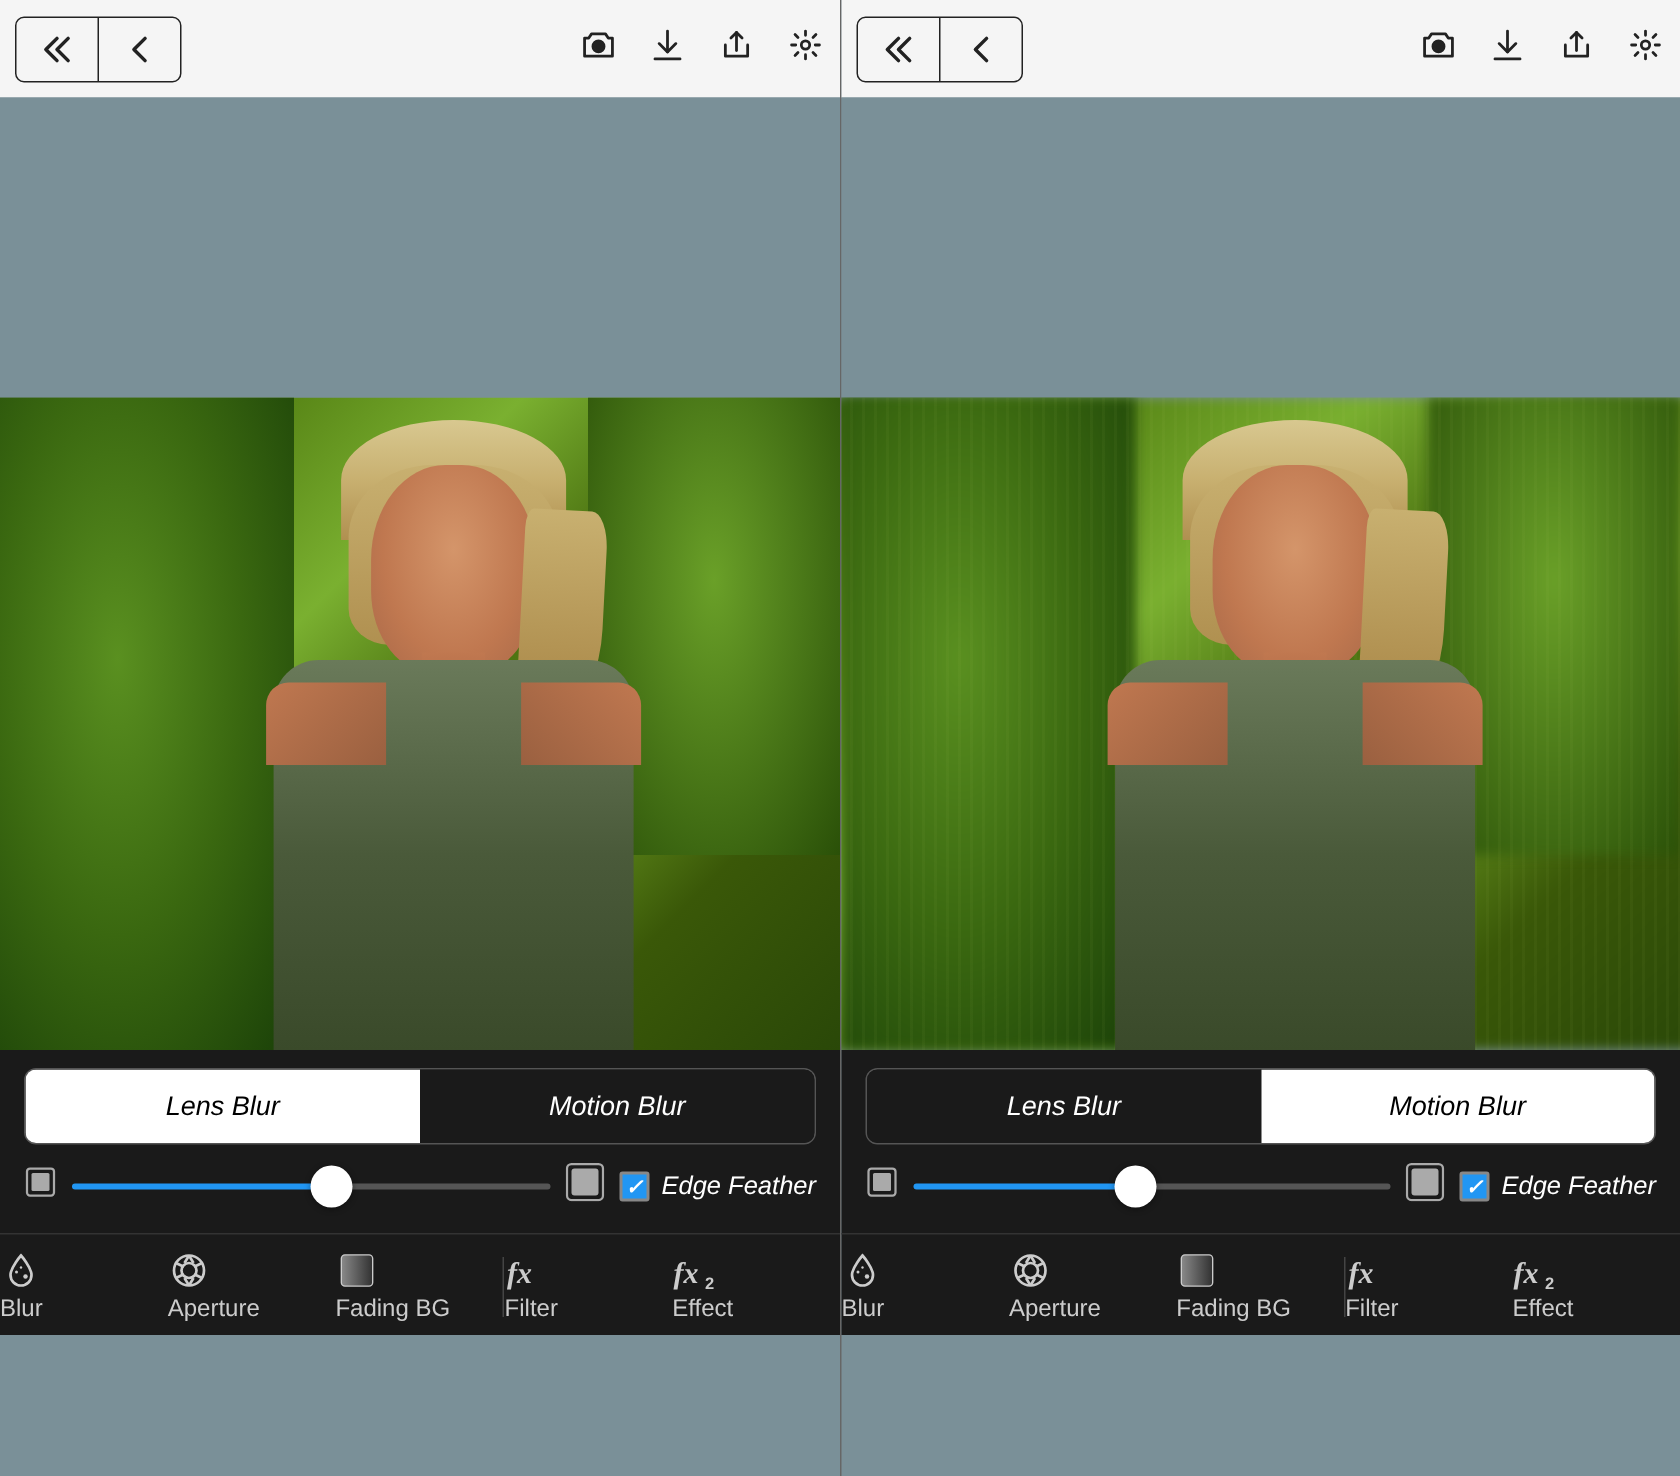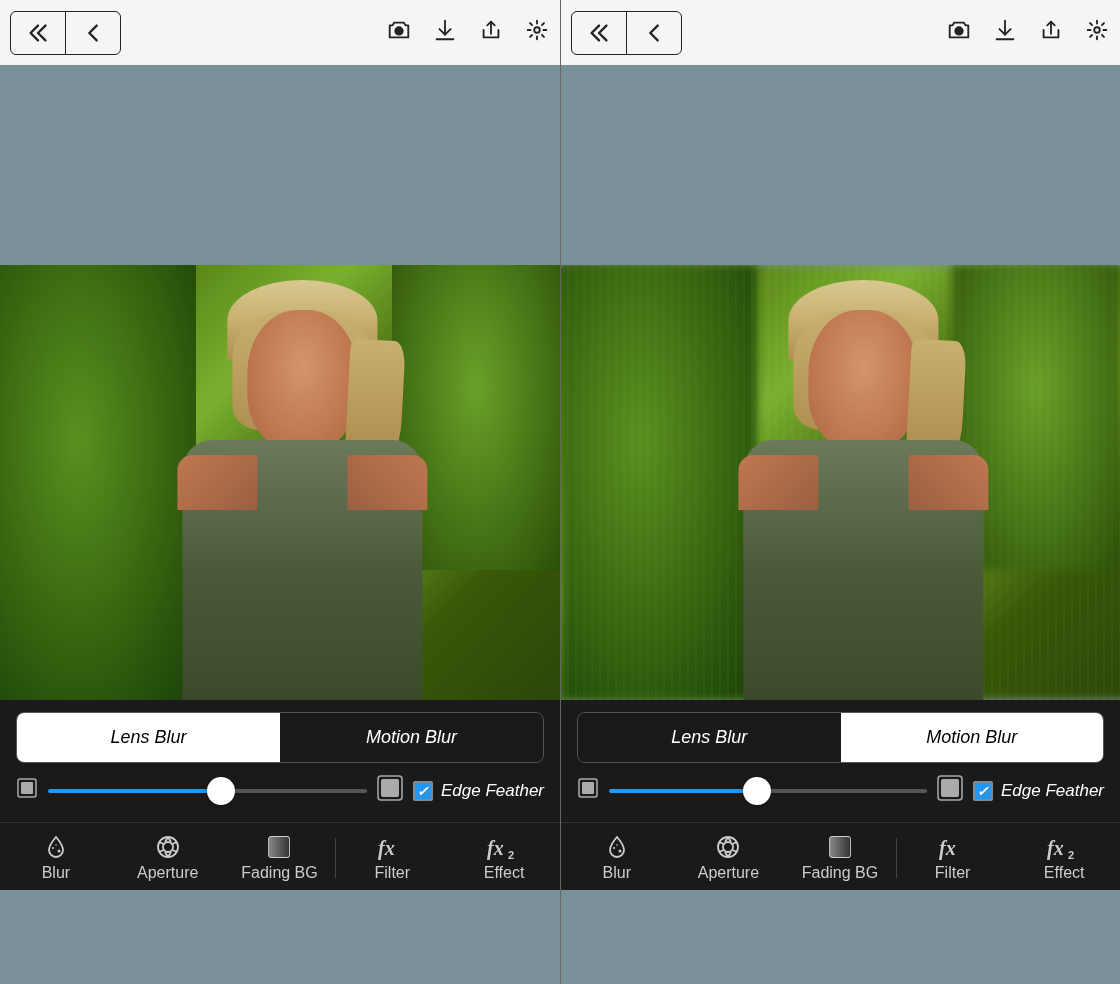--- a/index.html
+++ b/index.html
@@ -182,21 +182,21 @@
       background: #1a1a1a;
       display: flex;
       border-top: 1px solid #333;
       padding: 6px 0 4px;
     }
 
     .nav-item {
       flex: 1;
       display: flex;
       flex-direction: column;
-      align-items: center;
+      align-items: flex-start;
       gap: 3px;
       cursor: pointer;
       padding: 4px 0;
     }
 
     .nav-item-label {
       color: #ccc;
       font-size: 16px;
     }
 

